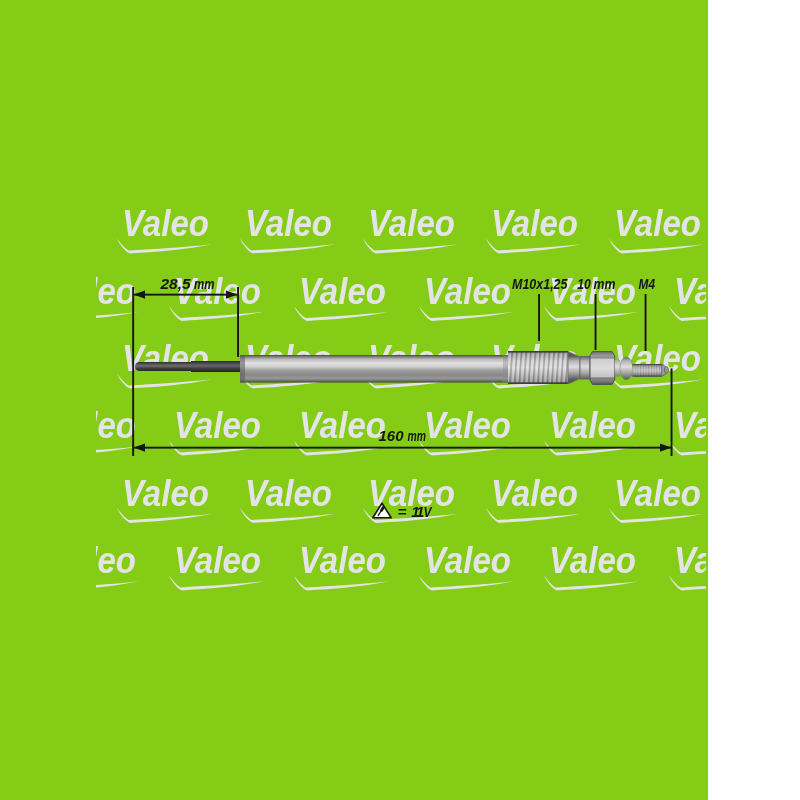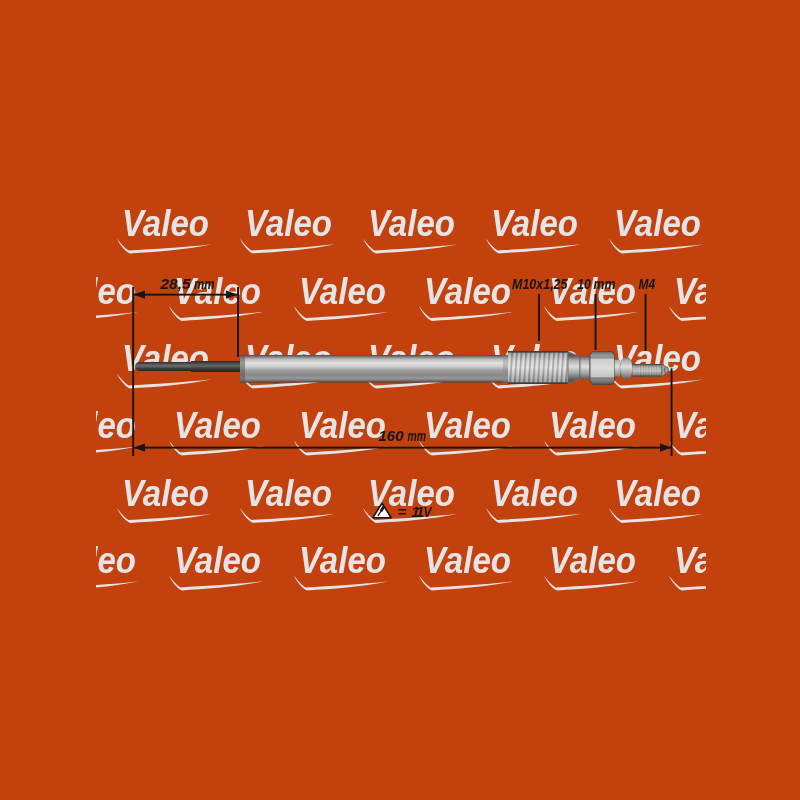--- a/index.html
+++ b/index.html
@@ -1,16 +1,16 @@
 <!DOCTYPE html>
 <html><head>
 <meta charset="utf-8">
 <style>
 html,body{margin:0;padding:0;background:#ffffff;}
-#page{position:relative;width:800px;height:800px;background:#c2410c;overflow:hidden;}
+#page{position:relative;width:708px;height:800px;background:#84cc16;overflow:hidden;}
 text{font-family:"Liberation Sans",sans-serif;}
 .wm{font-family:"Liberation Sans",sans-serif;font-weight:bold;font-style:italic;font-size:38px;fill:#e4e4e6;}
 .lbl{font-family:"Liberation Sans",sans-serif;font-weight:bold;font-style:italic;font-size:15px;fill:#161616;}
 </style>
 </head>
 <body>
 <div id="page">
 <svg width="800" height="800" viewBox="0 0 800 800">
 <defs>
 <clipPath id="wmclip">

